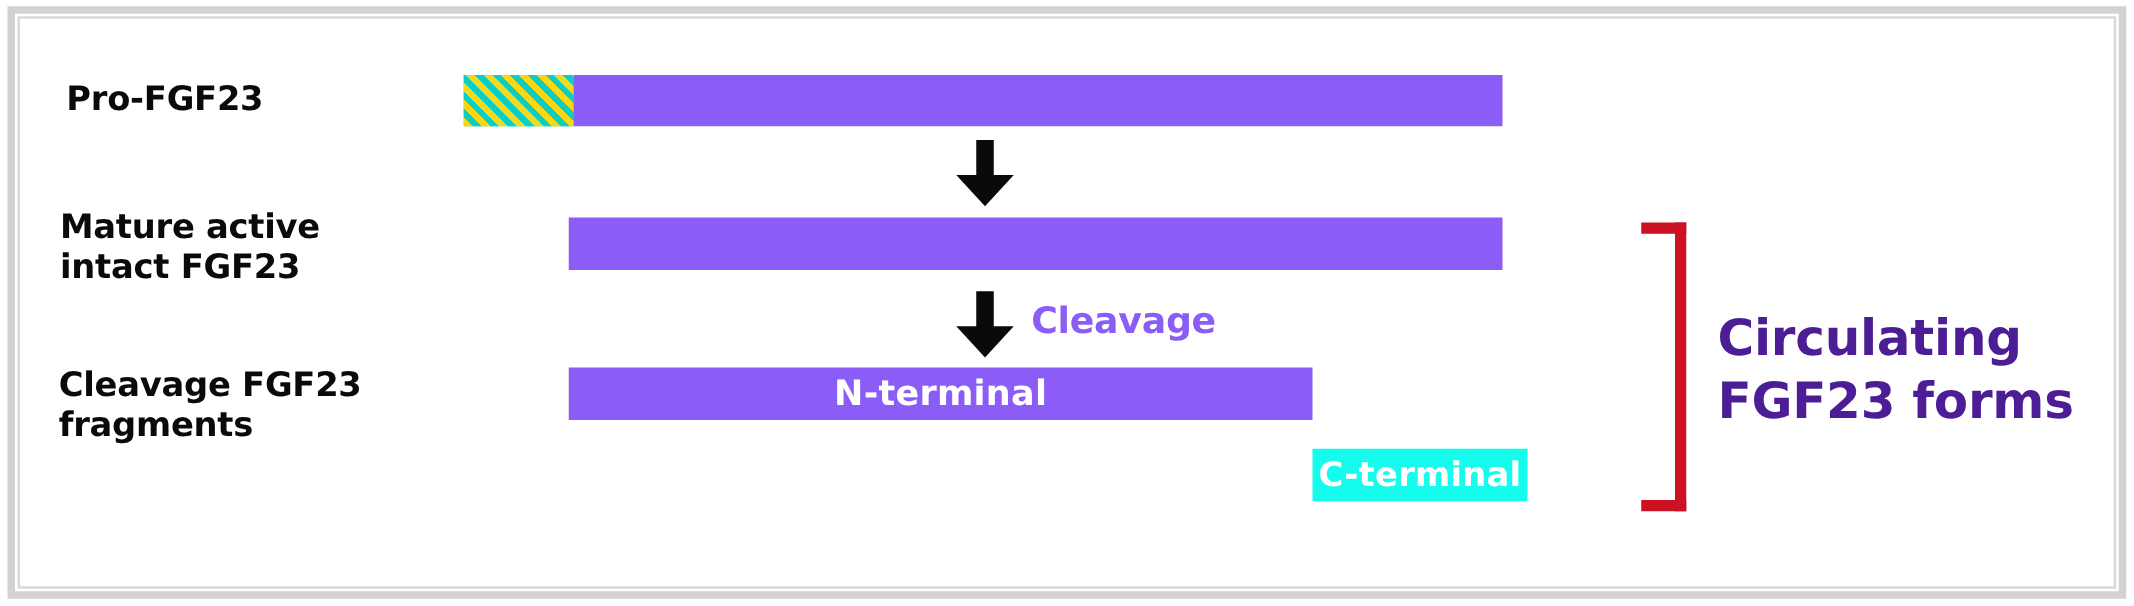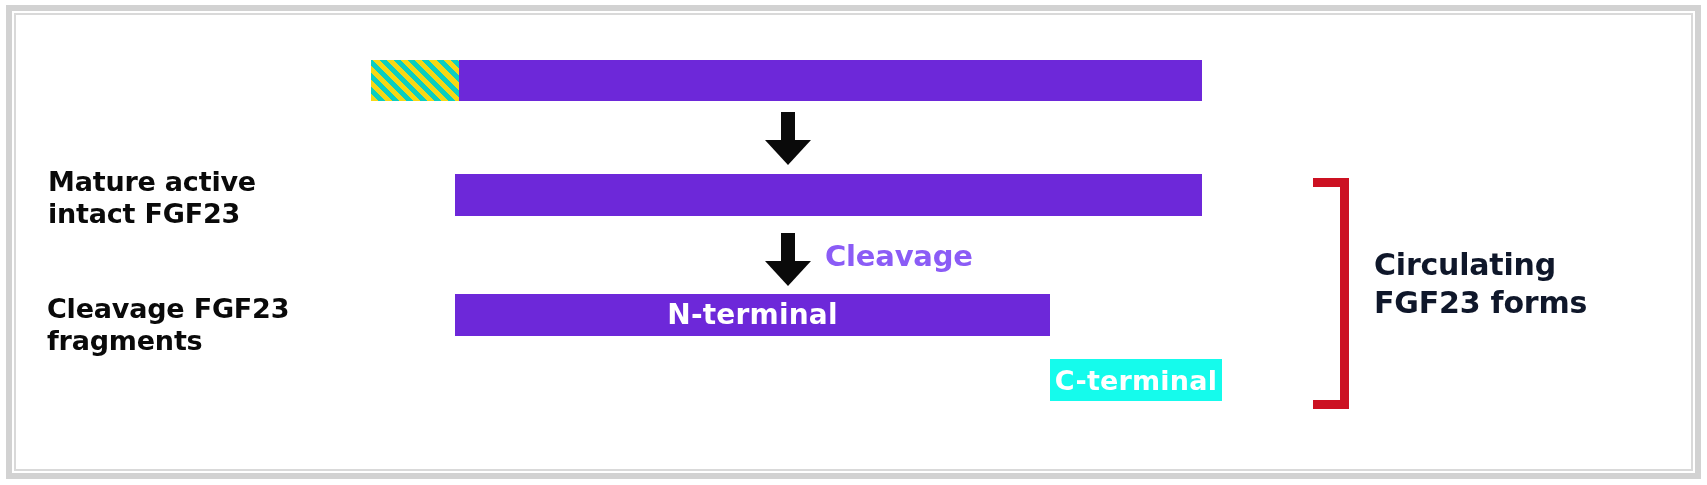--- a/index.html
+++ b/index.html
@@ -54,21 +54,21 @@
   }
   #label-pro   { left: 53px;  top: 64px;  }
   #label-mature{ left: 48px;  top: 166px; }
   #label-inactive{ left: 47px; top: 293px; }
 
   
   .bar {
     position: absolute;
     box-sizing: border-box;
   }
-  .bar-teal  { background: #6d28d9; }
+  .bar-teal  { background: #8b5cf6; }
   .bar-cyan  { background: #15fbec; }
 
   .bar-hatch {
     background-color: #0ccec1;
     background-image: repeating-linear-gradient(
         45deg,
         #f7d816 0px, #f7d816 5px,
         #0ccec1 5px, #0ccec1 10px);
   }
 
@@ -155,35 +155,36 @@
     background: #cc1122;
   }
   #bracket .b-top { top: 0; }
   #bracket .b-bot { bottom: 0; }
 
   #bracket-label {
     position: absolute;
     left: 1374px;
     top: 246px;
     font-weight: bold;
-    font-size: 30px;
+    font-size: 40px;
     line-height: 1.25;
-    color: #0f172a;
+    color: #4c1d95;
     white-space: pre-line;
     letter-spacing: -0.2px;
   }
 </style>
 </head>
 <body>
 
 <div id="figure">
 
   <div class="outer-frame"></div>
   <div class="inner-frame"></div>
 
+  <div class="row-label" id="label-pro">Pro-FGF23</div>
 
   <div class="row-label" id="label-mature">Mature active
 intact FGF23</div>
 
   <div class="row-label" id="label-inactive">Cleavage FGF23
 fragments</div>
 
   <div class="bar bar-hatch" id="bar-pro-hatch"></div>
 
   <div class="bar bar-teal" id="bar-pro-solid"></div>

